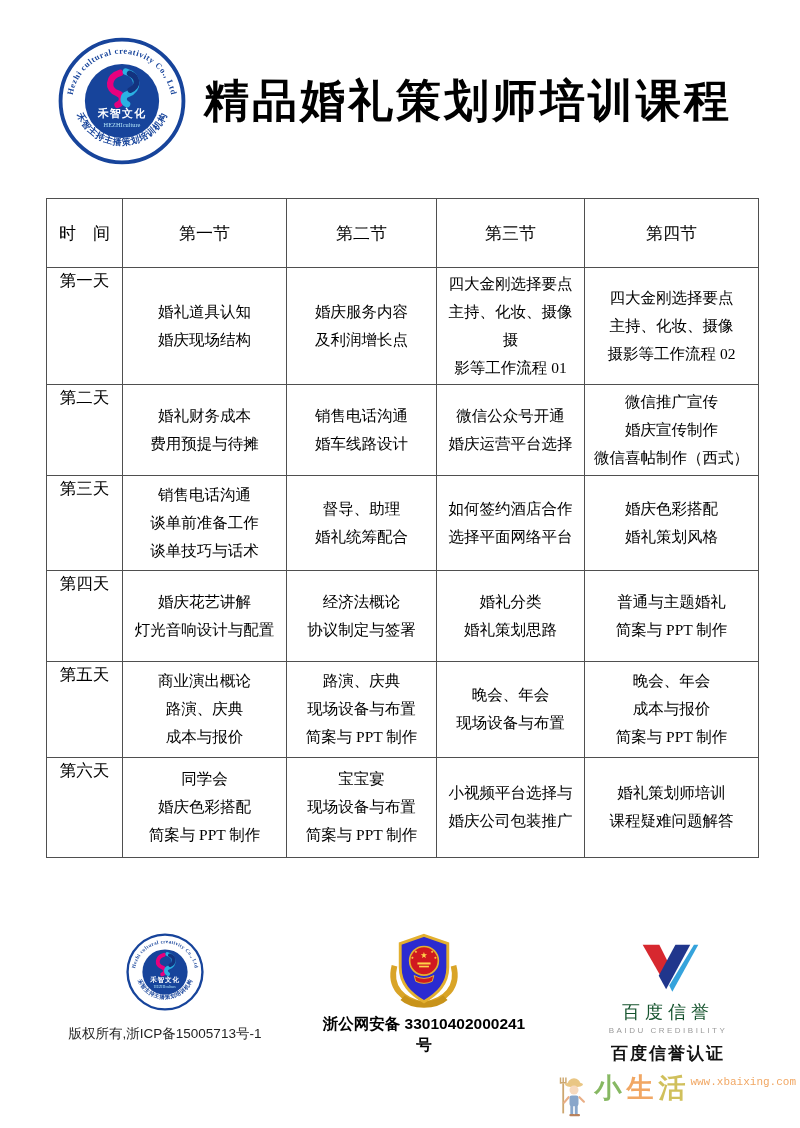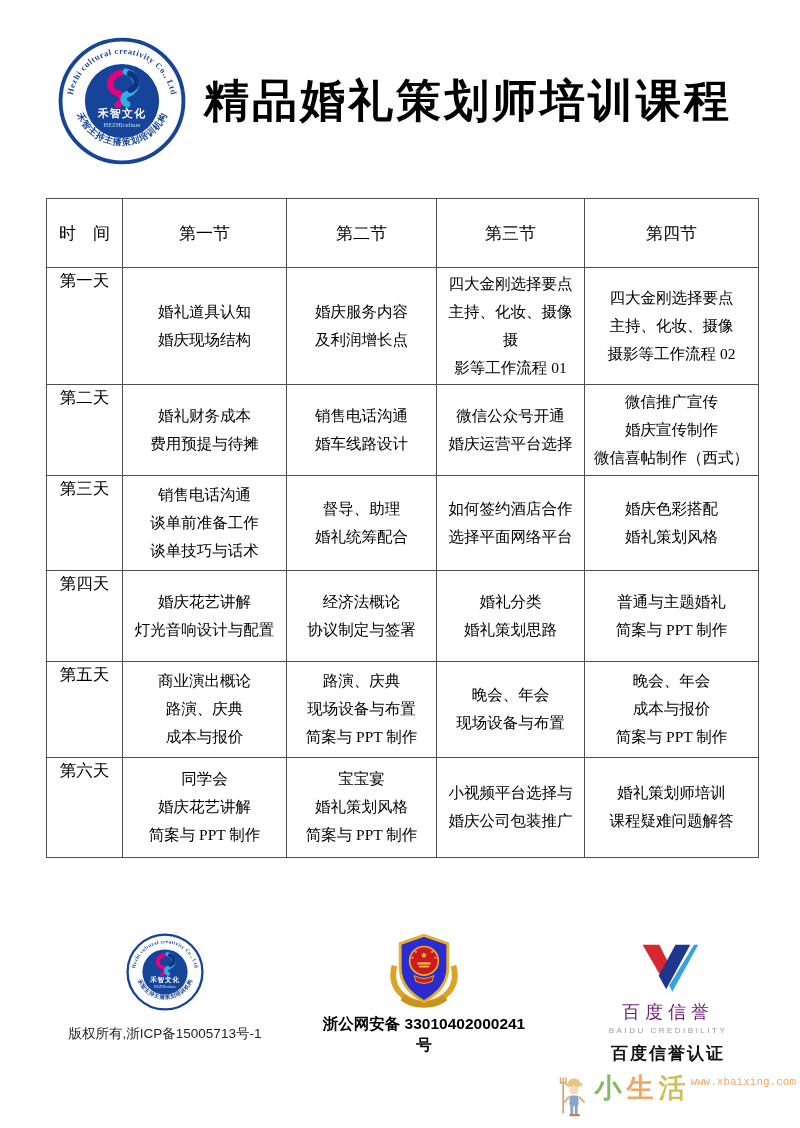--- a/index.html
+++ b/index.html
@@ -21,21 +21,21 @@
   tr.r4{height:91px;} tr.r5{height:96px;} tr.r6{height:100px;}
   
   .f-left{position:absolute;left:40px;top:933px;width:250px;text-align:center;}
   .logo-footer{width:78px;height:78px;}
   .copyright{margin-top:10px;font-size:13.5px;color:#222;font-family:"Liberation Sans","DejaVu Sans",sans-serif;}
   .f-mid{position:absolute;left:318px;top:928px;width:212px;text-align:center;}
   .badge{width:82px;height:82px;}
   .police{margin-top:0;font-size:15.5px;font-weight:700;color:#000;font-family:"Liberation Sans","DejaVu Sans",sans-serif;}
   .f-right{position:absolute;left:586px;top:940px;width:164px;text-align:center;font-family:"Liberation Sans","DejaVu Sans",sans-serif;}
   .baidu-v{width:68px;height:54px;}
-  .baidu-cn{font-size:18px;color:#701a75;letter-spacing:5px;margin-top:2px;}
+  .baidu-cn{font-size:18px;color:#14532d;letter-spacing:5px;margin-top:2px;}
   .baidu-en{font-size:8px;color:#9a9a9a;letter-spacing:2.5px;margin-top:2px;}
   .baidu-cert{font-size:17px;font-weight:700;color:#111;letter-spacing:2px;margin-top:7px;}
   
   .watermark{position:absolute;right:4px;bottom:5px;display:flex;align-items:flex-start;opacity:.92;}
   .mascot{width:36px;height:48px;margin-right:2px;}
   .wm-col{display:flex;align-items:flex-start;}
   .wm-brand{font-family:"Liberation Sans","DejaVu Sans",sans-serif;font-weight:700;font-size:27px;line-height:1;letter-spacing:5px;}
   .wm-brand .c0{color:#7db356;} .wm-brand .c1{color:#f0a057;} .wm-brand .c2{color:#cdbb4f;}
   .wm-url{font-family:"Liberation Mono","DejaVu Sans Mono",monospace;font-size:11px;color:#f0a057;margin-top:1px;}
 </style>
@@ -143,24 +143,24 @@
 简案与 PPT 制作</td>
         <td class="course-cell">晚会、年会
 现场设备与布置</td>
         <td class="course-cell">晚会、年会
 成本与报价
 简案与 PPT 制作</td>
       </tr>
       <tr class="r6">
         <th class="time-cell">第六天</th>
         <td class="course-cell">同学会
-婚庆花艺讲解
+婚庆色彩搭配
 简案与 PPT 制作</td>
         <td class="course-cell">宝宝宴
-婚礼策划风格
+现场设备与布置
 简案与 PPT 制作</td>
         <td class="course-cell">小视频平台选择与
 婚庆公司包装推广</td>
         <td class="course-cell">婚礼策划师培训
 课程疑难问题解答</td>
       </tr>
     </tbody>
   </table>
 
   <div class="f-left">

